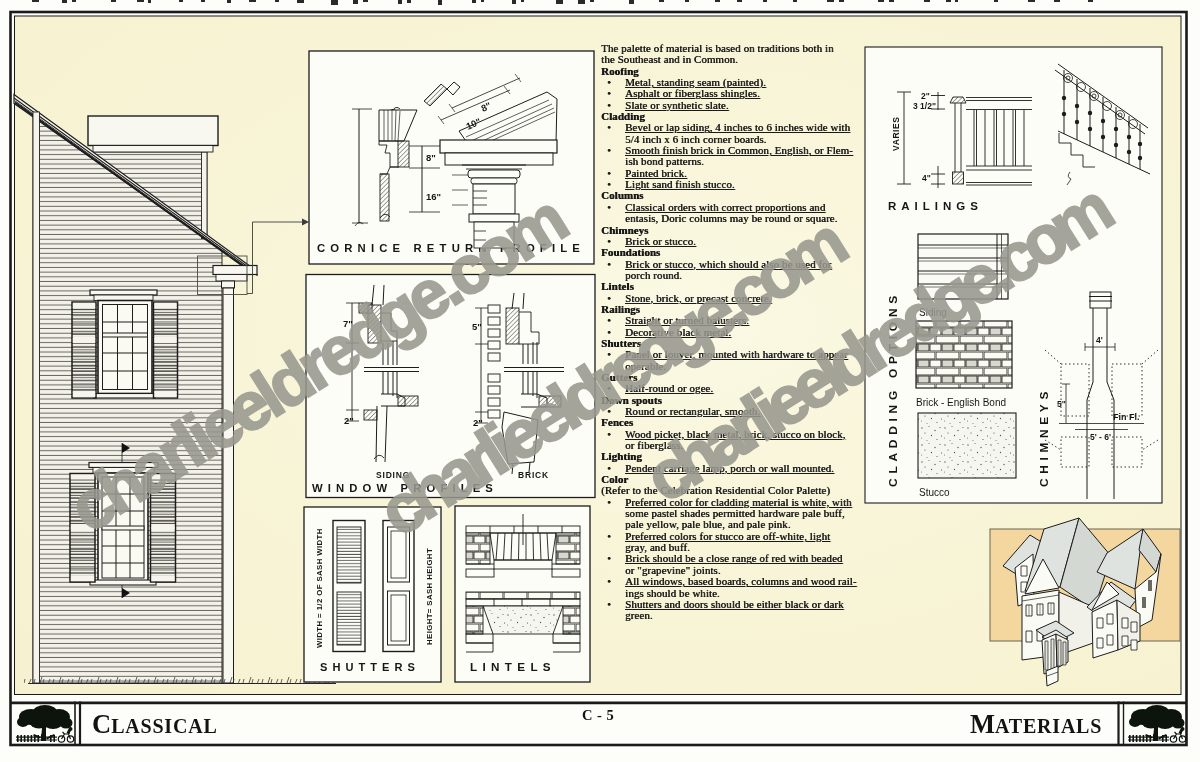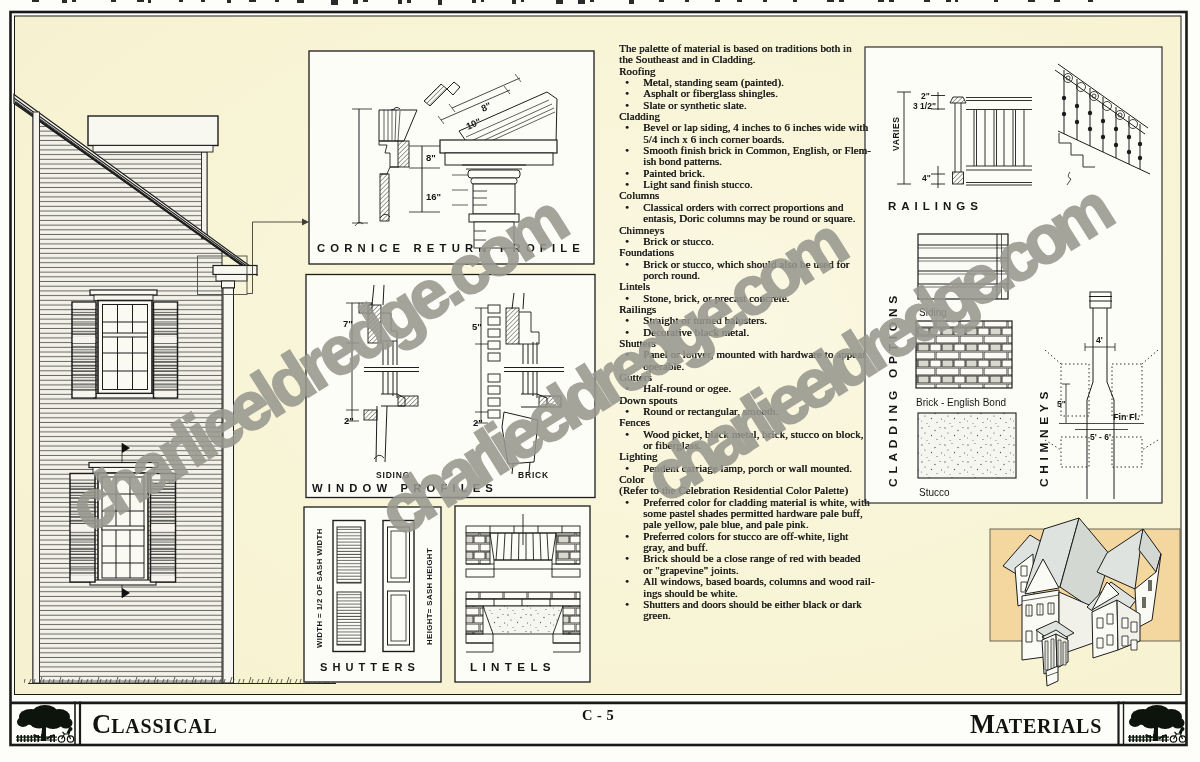--- a/index.html
+++ b/index.html
@@ -2,23 +2,23 @@
 <html><head>
 <meta charset="utf-8">
 <style>
 html,body{margin:0;padding:0;background:#ffffff;}
 #page{position:relative;width:1200px;height:762px;background:#fdfdf9;overflow:hidden;
   font-family:"Liberation Sans",sans-serif;}
 #artsvg{position:absolute;left:0;top:0;}
 .txtcol{position:absolute;left:601px;top:43px;width:252px;
   font-family:"Liberation Serif",serif;font-size:10.9px;line-height:11.35px;
   color:#191919;letter-spacing:0.1px;text-shadow:0.5px 0 0 #191919;}
-.txtcol div{white-space:nowrap;margin-left:18px;}
-.h{font-weight:normal;}
-.b{padding-left:24px;position:relative;}
+.txtcol div{white-space:nowrap;}
+.h{font-weight:bold;}
+.b{padding-left:24px;position:relative;text-decoration:underline;}
 .b:before{content:"\2022";position:absolute;left:6px;}
 .c{padding-left:24px;}
 .wm{position:absolute;font-family:"Liberation Sans",sans-serif;font-weight:bold;
   white-space:nowrap;transform-origin:0 0;line-height:1;font-size:68px;
   letter-spacing:-7px;color:#98988f;opacity:.88;-webkit-text-stroke:2px #98988f;}
 </style>
 </head>
 <body>
 <div id="page">
 
@@ -663,21 +663,21 @@
   <text x="92" y="733" font-family="Liberation Serif,serif" font-weight="bold" fill="#131313"><tspan font-size="26.5">C</tspan><tspan font-size="20" letter-spacing="0.8">LASSICAL</tspan></text>
 
   <text x="582" y="720" font-family="Liberation Serif,serif" font-weight="bold" font-size="14.5" fill="#131313" letter-spacing="0.5">C - 5</text>
 
   <text x="970" y="733" font-family="Liberation Serif,serif" font-weight="bold" fill="#131313"><tspan font-size="26.5">M</tspan><tspan font-size="20" letter-spacing="0.8">ATERIALS</tspan></text>
 </g>
 </svg>
 
 <div class="txtcol">
 <div>The palette of material is based on traditions both in</div>
-<div>the Southeast and in Cladding.</div>
+<div>the Southeast and in Common.</div>
 <div class="h">Roofing</div>
 <div class="b">Metal, standing seam (painted).</div>
 <div class="b">Asphalt or fiberglass shingles.</div>
 <div class="b">Slate or synthetic slate.</div>
 <div class="h">Cladding</div>
 <div class="b">Bevel or lap siding, 4 inches to 6 inches wide with</div>
 <div class="c">5/4 inch x 6 inch corner boards.</div>
 <div class="b">Smooth finish brick in Common, English, or Flem-</div>
 <div class="c">ish bond patterns.</div>
 <div class="b">Painted brick.</div>

